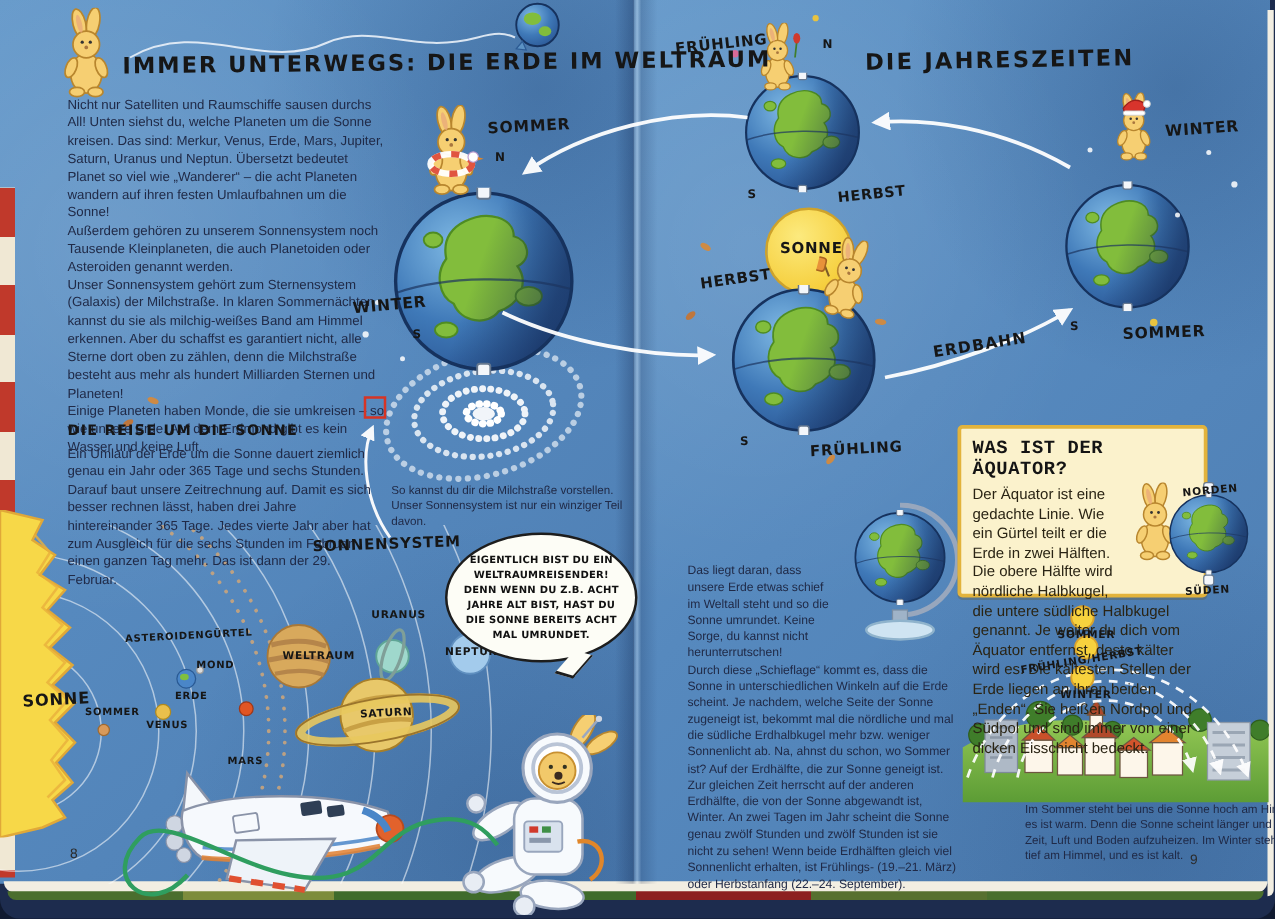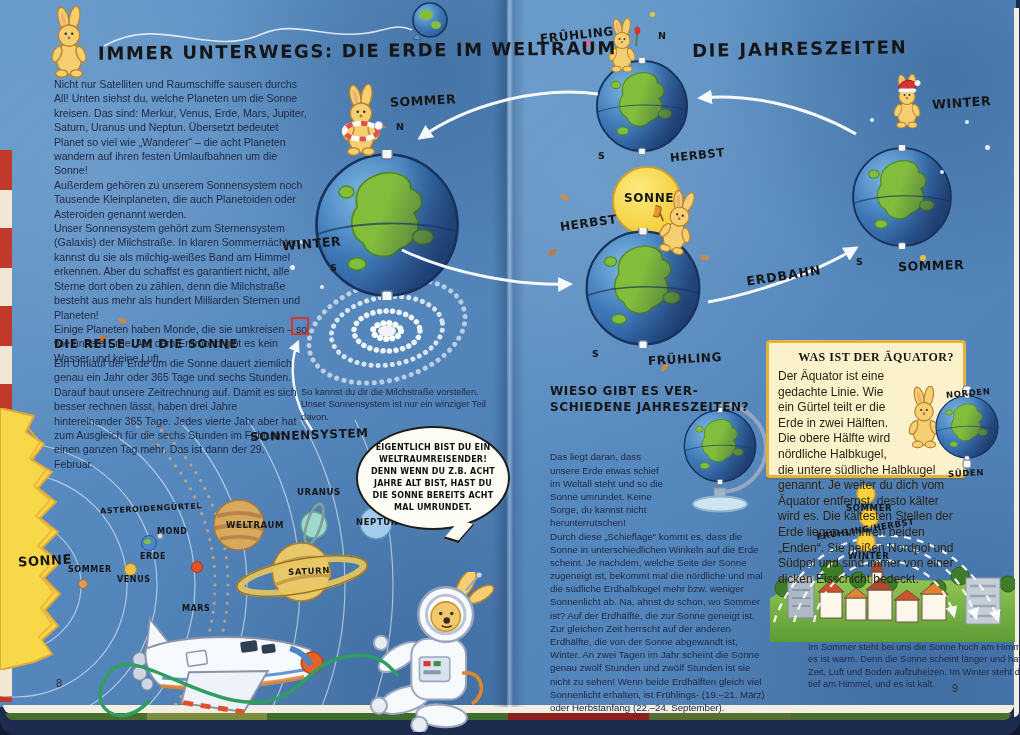--- a/index.html
+++ b/index.html
@@ -18,30 +18,30 @@
     background:linear-gradient(90deg,transparent,rgba(15,35,75,.28) 42%,rgba(235,244,252,.30) 52%,rgba(15,35,75,.20) 62%,transparent);}
   .page-edge{position:absolute;left:3px;right:6px;top:705px;height:9px;background:#f2eee2;border-radius:0 0 9px 9px;z-index:3;}
   .deco-strip{position:absolute;left:6px;right:9px;top:713px;height:7px;z-index:3;border-radius:0 0 8px 8px;
     background:linear-gradient(90deg,#4a6e2e 0 14%,#7d8c3c 14% 26%,#3f6b2c 26% 50%,#8c2020 50% 64%,#57702f 64% 78%,#496e2d 78% 100%);}
   .right-stack{position:absolute;right:1px;top:8px;width:5px;bottom:18px;background:#f2eee2;border-radius:0 0 5px 0;z-index:2;}
   .red-stripes{position:absolute;left:0;top:150px;width:12px;height:552px;z-index:4;
     background:repeating-linear-gradient(180deg,#c0392b 0 40px,#f0e8d4 40px 78px);}
   .lbl{position:absolute;font-family:"DejaVu Sans",sans-serif;font-weight:bold;color:#161616;
        letter-spacing:.6px;white-space:nowrap;z-index:50;}
   .body-text{position:absolute;color:#202a47;font-size:10.6px;line-height:1.36;white-space:pre-line;z-index:44;}
-  .small-cap{font-size:9.3px;line-height:1.34;}
+  .small-cap{font-size:9.3px;line-height:1.34;margin-left:12px;}
   .bubble{position:absolute;left:356px;top:426px;width:150px;height:100px;background:#fdfdf6;
     border:2px solid #1d1d1d;border-radius:50%;z-index:55;display:flex;align-items:center;justify-content:center;}
   .bubble:after{content:"";position:absolute;bottom:-13px;right:40px;width:16px;height:17px;background:#fdfdf6;
     border-right:2px solid #1d1d1d;border-bottom:2px solid #1d1d1d;transform:skewX(-32deg) rotate(14deg);}
   .bubble span{font-family:"DejaVu Sans",sans-serif;font-weight:bold;font-size:8px;line-height:1.5;
     text-align:center;color:#111;letter-spacing:.2px;padding:4px 10px;}
   .eq-box{position:absolute;left:766px;top:340px;width:200px;height:138px;background:#fbf2cc;
     border:3px solid #e2b33c;border-radius:4px;z-index:45;box-shadow:0 2px 0 rgba(110,80,15,.25);padding:7px 9px;box-sizing:border-box;}
-  .eq-box h4{margin:0 0 4px 0;font-family:Liberation Serif, serif;font-size:12px;letter-spacing:.5px;color:#141414;text-align:right;}
+  .eq-box h4{margin:0 0 4px 0;font-family:Liberation Mono, monospace;font-size:15px;letter-spacing:.5px;color:#141414;}
   .eq-box .txt{font-size:12px;line-height:1.3;color:#2a2414;}
   .float-sp{float:right;}
   .sun-circle{position:absolute;border-radius:50%;background:radial-gradient(circle at 38% 32%,#fcea7e,#f6d040 70%,#eec02e);
     border:2px solid #cda22c;z-index:28;}
   .dot{position:absolute;border-radius:50%;z-index:31;}
   .leaf{position:absolute;width:9px;height:5px;border-radius:60% 40% 60% 40%;background:#d98a36;opacity:.9;z-index:31;}
   .snow{position:absolute;width:4px;height:4px;border-radius:50%;background:#fff;opacity:.85;z-index:31;}
   svg{display:block;}
   .ill{position:absolute;z-index:30;}
 </style>
@@ -302,22 +302,20 @@
     <path d="M18,18 Q30,2 44,14 L40,24 Q30,18 20,24 Z" fill="#d8342c" stroke="#9c1f1a" stroke-width="1.5"></path>
     <circle cx="45" cy="13" r="4" fill="#fff" stroke="#ccc"></circle>
     <rect x="18" y="21" width="25" height="5" rx="2.5" fill="#fff" stroke="#ccc"></rect>
   </svg>
   <div class="lbl" style="left:932px;top:95px;font-size:12.5px;transform:rotate(-4deg)">WINTER</div>
   <div class="lbl" style="left:898px;top:258px;font-size:12.5px;transform:rotate(-2deg)">SOMMER</div>
   <div class="lbl" style="left:856px;top:256px;font-size:9.5px">S</div>
 
   <div class="lbl" style="left:746px;top:268px;font-size:12.5px;letter-spacing:1px;transform:rotate(-9deg)">ERDBAHN</div>
 
-  <div class="lbl" style="left:550px;top:384px;font-size:12px;white-space:pre-line;line-height:1.3">WIESO GIBT ES VER-
-SCHIEDENE JAHRESZEITEN?</div>
   <div class="body-text" style="left:550px;top:424px;width:216px;font-size:9.7px">
     <span class="float-sp" style="width:98px;height:88px"></span>
     <span>Das liegt daran, dass unsere Erde etwas schief im Weltall steht und so die Sonne umrundet. Keine Sorge, du kannst nicht herunterrutschen!
 Durch diese „Schieflage“ kommt es, dass die Sonne in unterschiedlichen Winkeln auf die Erde scheint. Je nachdem, welche Seite der Sonne zugeneigt ist, bekommt mal die nördliche und mal die südliche Erdhalbkugel mehr bzw. weniger Sonnenlicht ab. Na, ahnst du schon, wo Sommer ist? Auf der Erdhälfte, die zur Sonne geneigt ist. Zur gleichen Zeit herrscht auf der anderen Erdhälfte, die von der Sonne abgewandt ist, Winter. An zwei Tagen im Jahr scheint die Sonne genau zwölf Stunden und zwölf Stunden ist sie nicht zu sehen! Wenn beide Erdhälften gleich viel Sonnenlicht erhalten, ist Frühlings- (19.–21. März) oder Herbstanfang (22.–24. September).</span>
   </div>
   <svg class="ill" style="left:672px;top:402px;width:100px;height:112px;z-index:43" viewBox="0 0 100 112">
     <use href="#g-globe" x="10" y="6" width="76" height="76"></use>
     <path d="M48,2 A46,44 0 0 1 48,90" fill="none" stroke="#98a7bd" stroke-width="4"></path>
     <rect x="42" y="86" width="12" height="10" fill="#9fb3c8" stroke="#7b8ea3"></rect>
     <ellipse cx="48" cy="102" rx="27" ry="7.5" fill="#cfe4f2" stroke="#8fb3cc" stroke-width="2"></ellipse>

